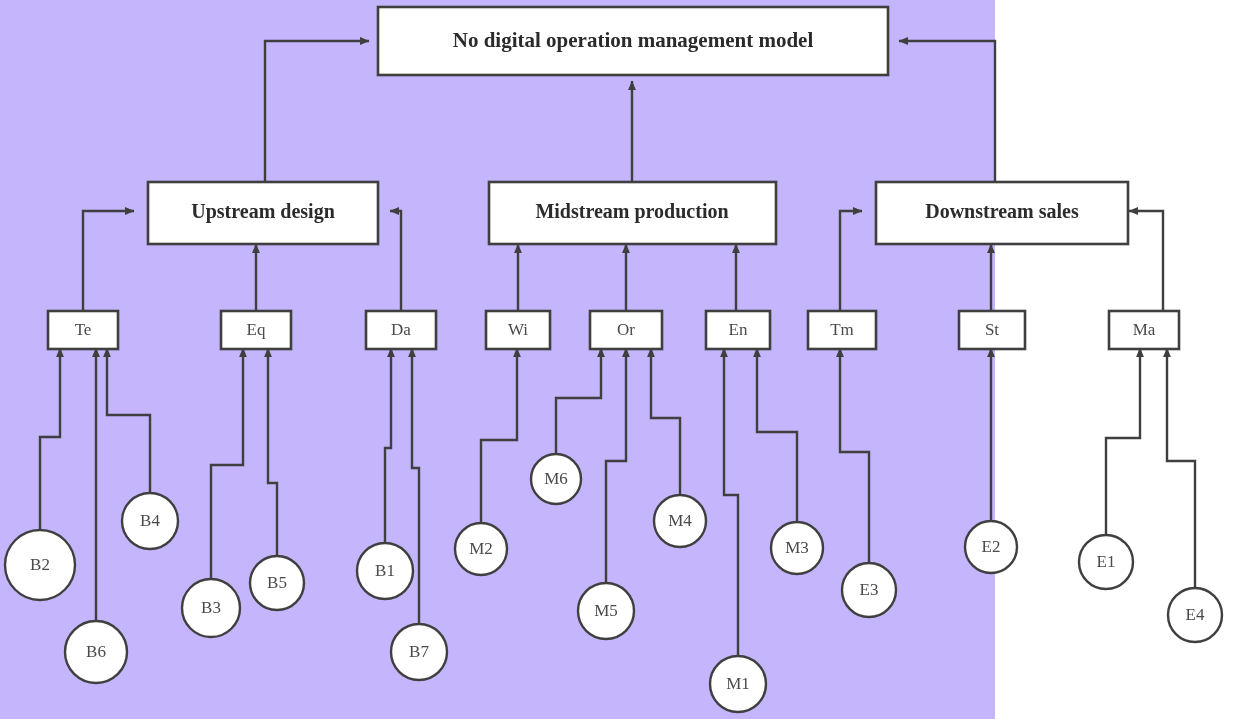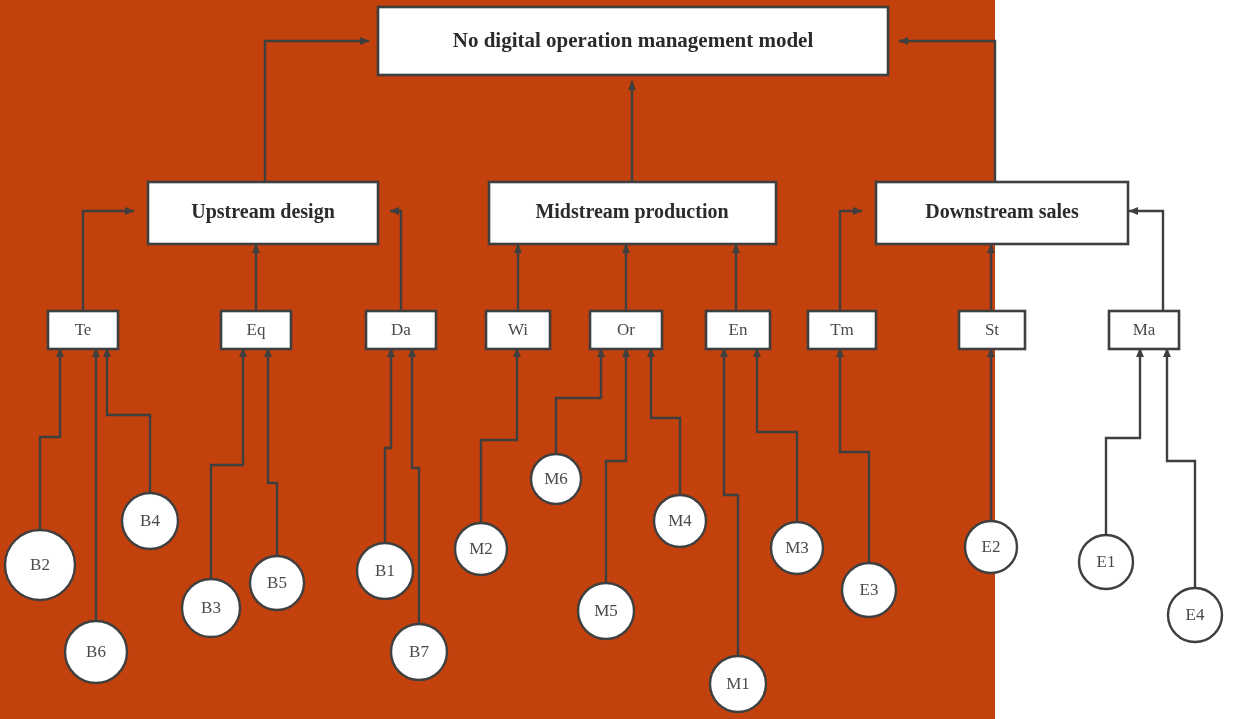--- a/index.html
+++ b/index.html
@@ -1,18 +1,18 @@
 <!DOCTYPE html>
 <html><head>
 <meta charset="utf-8">
 <style>
   html,body{margin:0;padding:0;background:#ffffff;}
   body{width:1236px;height:719px;overflow:hidden;
        font-family:"Liberation Serif","DejaVu Serif",serif;}
-  #stage{position:relative;width:995px;height:719px;background:#c2410c;}
+  #stage{position:relative;width:995px;height:719px;background:#c4b5fd;}
   svg{position:absolute;left:0;top:0;width:1236px;height:719px;}
   .edge{fill:none;stroke:#3f3f3f;stroke-width:2.4;}
   .box{fill:#ffffff;stroke:#3f3f3f;stroke-width:2.6;}
   .circ{fill:#ffffff;stroke:#3f3f3f;stroke-width:2.4;}
   .lbl-root{font-family:"Liberation Serif","DejaVu Serif",serif;
             font-weight:bold;font-size:21px;fill:#2b2b2b;
             text-anchor:middle;dominant-baseline:middle;}
   .lbl-mid{font-family:"Liberation Serif","DejaVu Serif",serif;
            font-weight:bold;font-size:20px;fill:#2b2b2b;
            text-anchor:middle;dominant-baseline:middle;}

